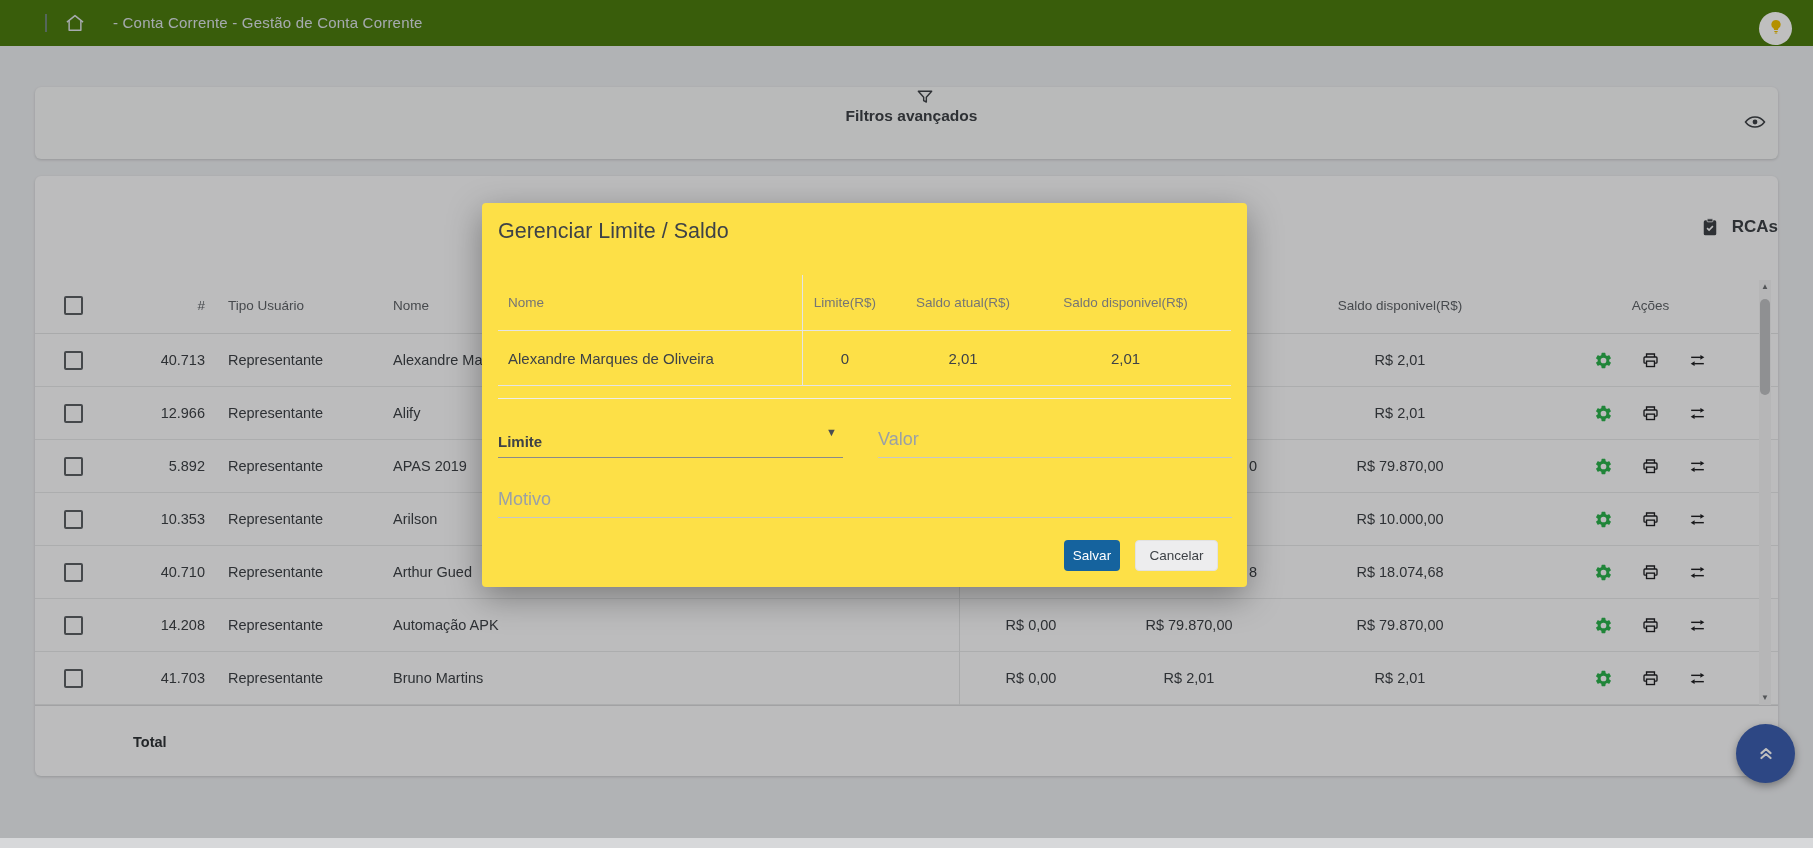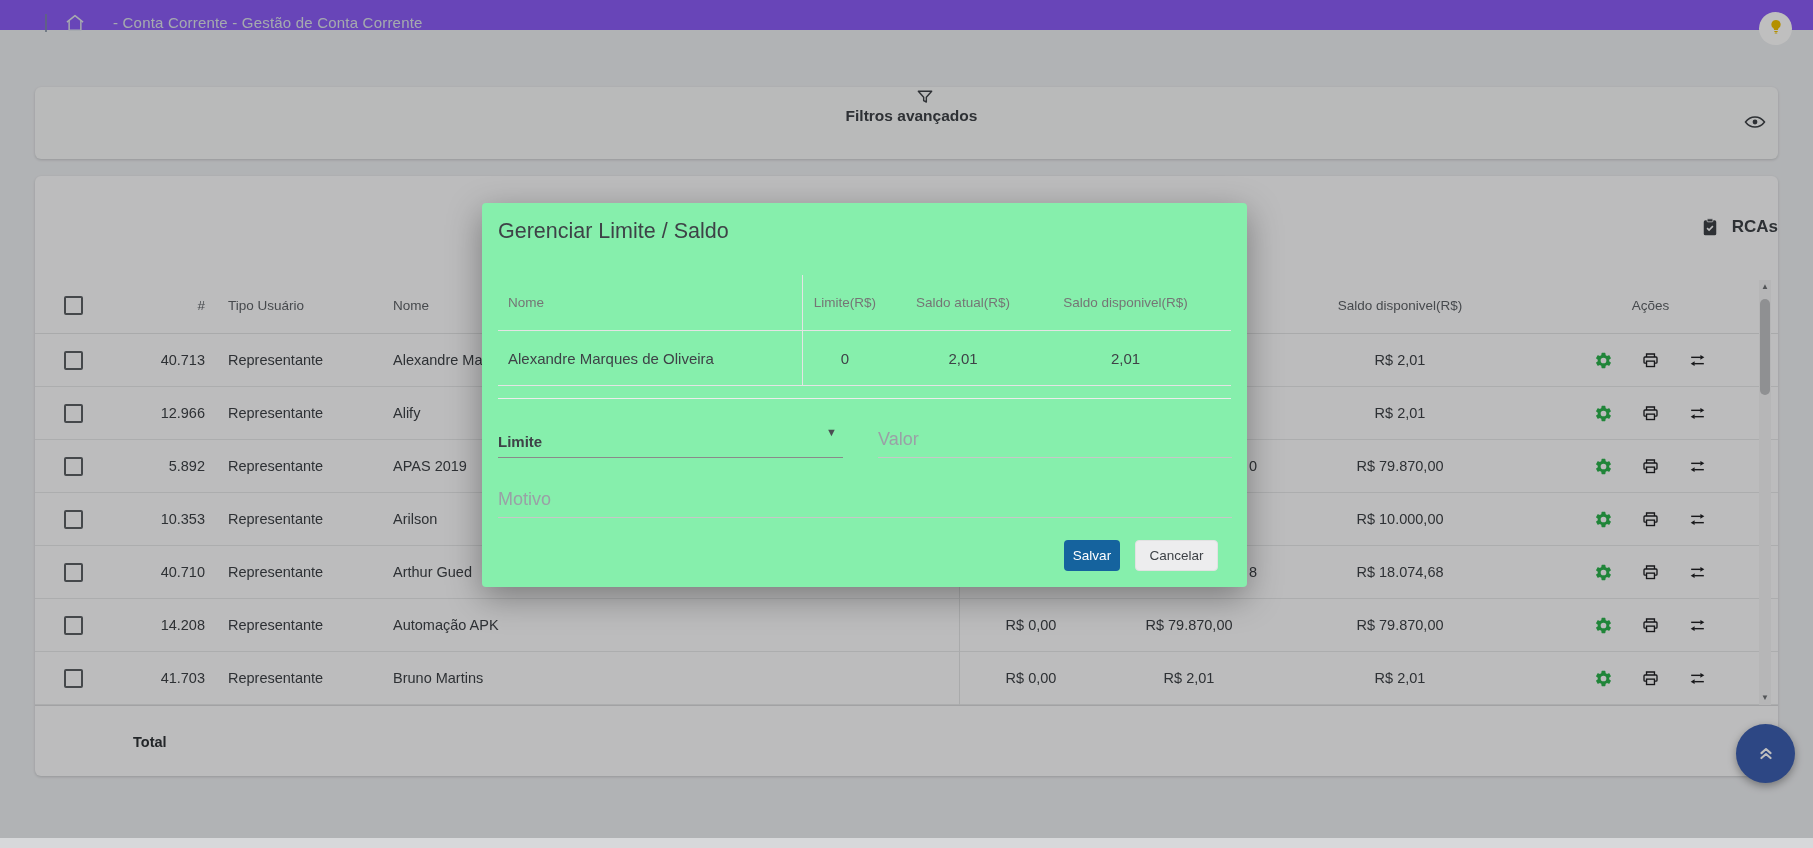--- a/index.html
+++ b/index.html
@@ -1,21 +1,21 @@
 <!DOCTYPE html>
 <html><head>
 <meta charset="utf-8">
 <style>
   html,body{margin:0;padding:0;background:#9a9b9e;}
   *{box-sizing:border-box;}
   .screen{position:relative;width:1813px;height:848px;overflow:hidden;
           font-family:"Liberation Sans",sans-serif;background:#edeff2;color:#3e4247;}
 
   
-  .navbar{position:absolute;left:0;top:0;width:100%;height:30px;background:#8b5cf6;}
+  .navbar{position:absolute;left:0;top:0;width:100%;height:46px;background:#4d7c0f;}
   .nav-sep{position:absolute;left:45px;top:14px;width:2px;height:18px;background:#7d8ea0;opacity:.75;}
   .home-btn{position:absolute;left:62px;top:10px;width:26px;height:26px;border:none;background:transparent;
             color:#dfe5ea;padding:0;cursor:pointer;}
   .home-btn svg{width:22px;height:22px;display:block;margin:2px auto;}
   .nav-title{position:absolute;left:113px;top:0;height:46px;line-height:46px;
              color:#dce3e9;font-size:15px;letter-spacing:.2px;}
   .bulb-btn{position:absolute;left:1759px;top:12px;width:33px;height:33px;border-radius:50%;
             background:#ffffff;border:none;display:flex;align-items:center;justify-content:center;cursor:pointer;}
 
   
@@ -58,21 +58,21 @@
   .sb-up{top:0;} .sb-down{bottom:0;}
   .sb-thumb{position:absolute;left:1px;top:19px;width:10px;height:96px;background:#bfc0c3;border-radius:6px;cursor:pointer;}
 
   
   .fab{position:absolute;left:1736px;top:724px;width:59px;height:59px;border-radius:50%;border:none;
        background:#3c5fb0;box-shadow:0 3px 8px rgba(0,0,0,.35);cursor:pointer;
        display:flex;align-items:center;justify-content:center;}
 
   
   .overlay{position:absolute;inset:0;background:rgba(0,0,0,.25);z-index:40;}
-  .modal{position:absolute;left:482px;top:203px;width:765px;height:384px;background:#86efac;
+  .modal{position:absolute;left:482px;top:203px;width:765px;height:384px;background:#fde047;
          border-radius:4px;box-shadow:0 10px 34px rgba(0,0,0,.35);z-index:50;}
   .modal-title{position:absolute;left:16px;top:16px;font-size:21.5px;color:#3e4247;}
   .mtable{position:absolute;left:16px;top:72px;width:733px;}
   .mgrid{display:grid;grid-template-columns:304px 86px 150px 175px;align-items:center;}
   .mthead{height:56px;border-bottom:1px solid #e4e4e4;font-size:13.5px;color:#757575;}
   .mtrow{height:55px;border-bottom:1px solid #e4e4e4;font-size:15px;color:#3e4247;}
   .mspacer{height:13px;border-bottom:1px solid #ececec;}
   .mdivider{position:absolute;left:304px;top:0;width:1px;height:111px;background:#e4e4e4;}
   .m-left{padding-left:10px;text-align:left;white-space:nowrap;overflow:hidden;}
   .m-center{text-align:center;}

